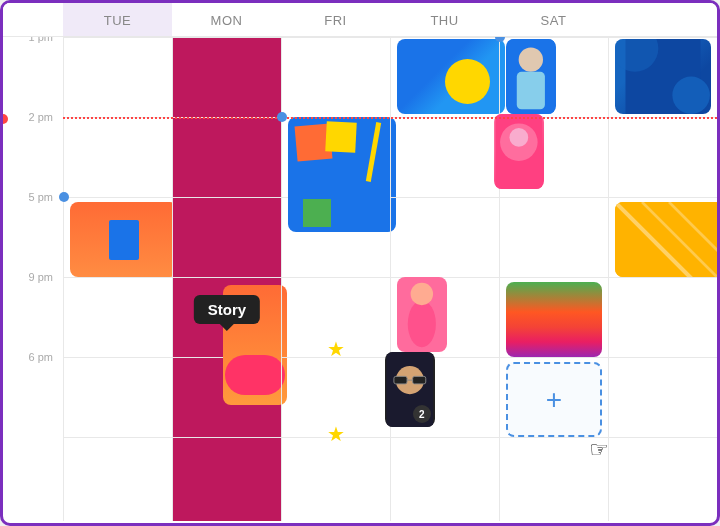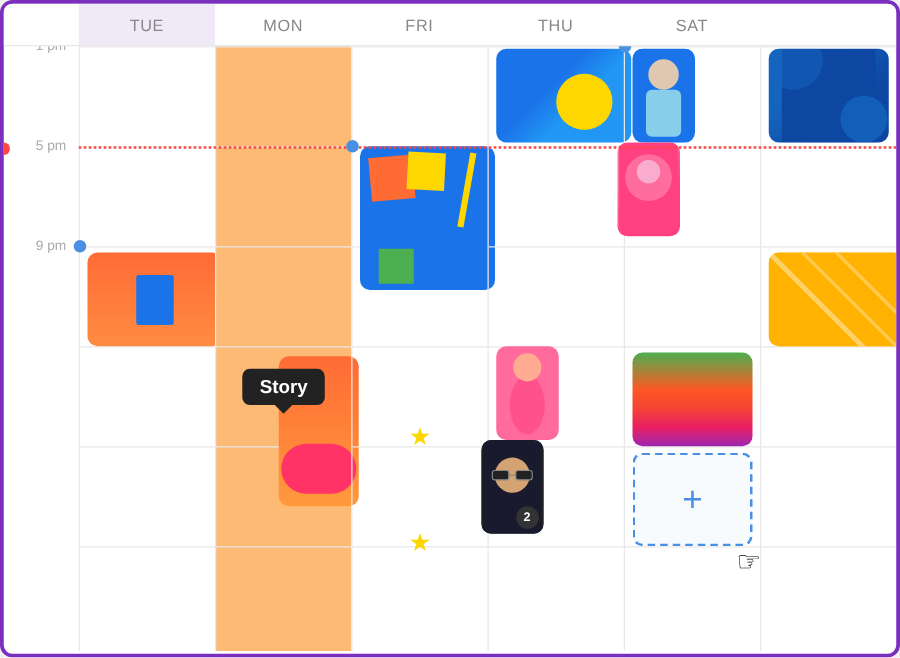--- a/index.html
+++ b/index.html
@@ -65,21 +65,21 @@
     }
     .time-label {
       margin-top: -6px;
     }
     .day-column {
       border-left: 1px solid #e8e8e8;
       position: relative;
       height: 100%;
     }
     .day-column.highlighted {
-      background: #fdba74;
+      background: #be185d;
       padding-left: 44px;
     }
     .hour-line {
       position: absolute;
       left: 0;
       right: 0;
       border-top: 1px solid #e8e8e8;
     }
     .blue-dot {
       position: absolute;
@@ -259,24 +259,30 @@
     <div class="header-day">SAT</div>
   </div>
 
   <div class="calendar-body">
 
     <div class="time-column">
       <div class="time-slot">
           <span class="time-label">1 pm</span>
         </div>
       <div class="time-slot">
+          <span class="time-label">2 pm</span>
+        </div>
+      <div class="time-slot">
           <span class="time-label">5 pm</span>
         </div>
       <div class="time-slot">
           <span class="time-label">9 pm</span>
+        </div>
+      <div class="time-slot">
+          <span class="time-label">6 pm</span>
         </div>
     </div>
 
     <div class="day-column">
 
       <div class="hour-line" style="top:0px"></div>
       <div class="hour-line" style="top:80px"></div>
       <div class="hour-line" style="top:160px"></div>
       <div class="hour-line" style="top:240px"></div>
       <div class="hour-line" style="top:320px"></div>

